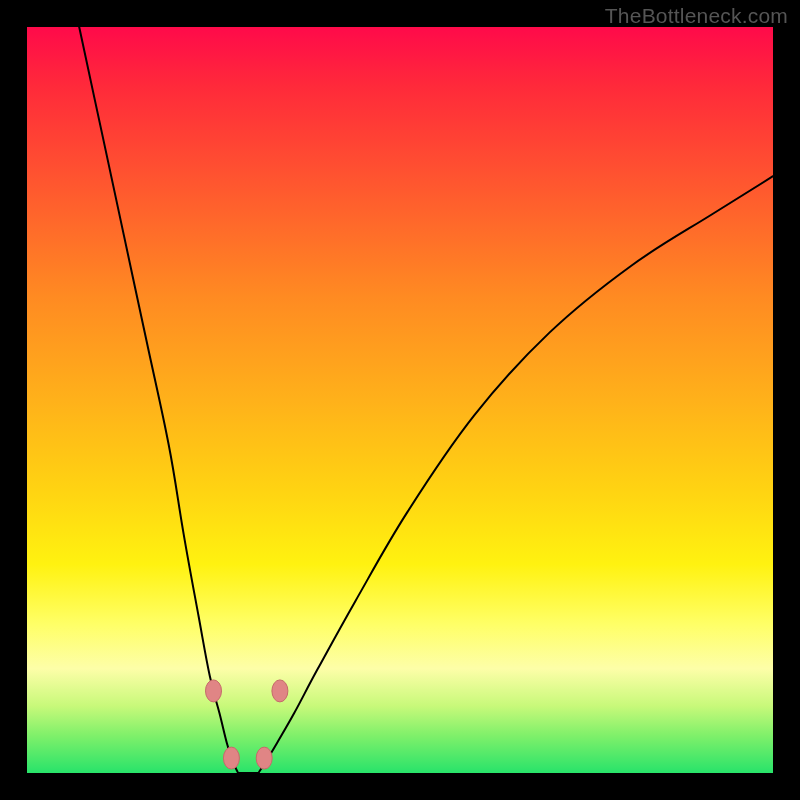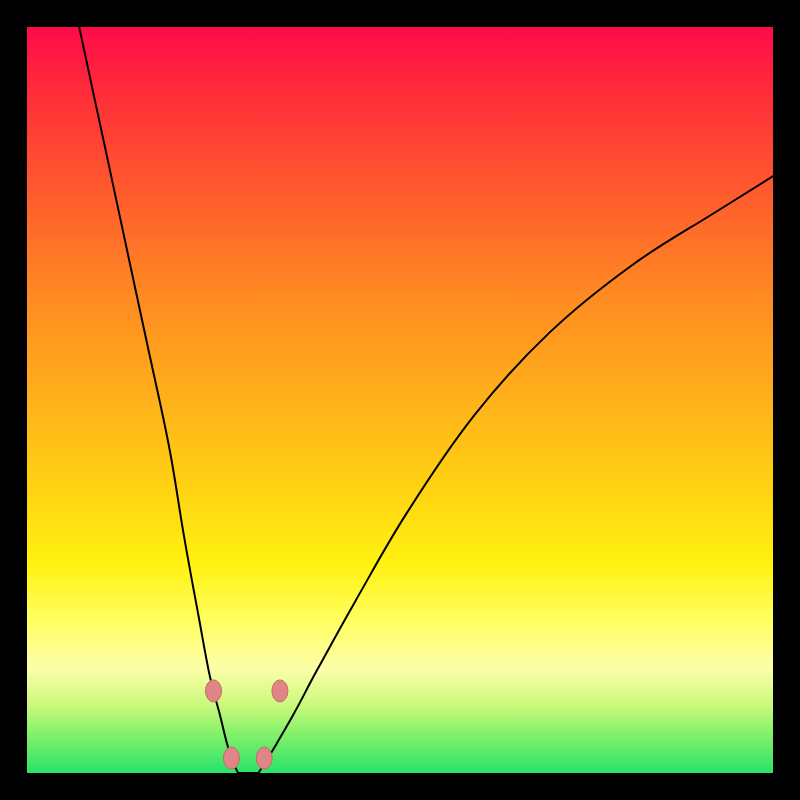--- a/index.html
+++ b/index.html
@@ -68,20 +68,21 @@
     fill: #e08585;
     stroke: #c56a6a;
     stroke-width: 1;
   }
 </style>
 </head>
 <body>
 
 <div class="stage">
 
+  <div class="watermark">TheBottleneck.com</div>
 
   <div class="plot-area">
     <svg class="curves" viewBox="0 0 746 746">
       <path id="left-branch" class="curve" d="M 52.2 0.0 C 56.2 18.8, 66.5 66.8, 74.6 104.4 C 82.7 142.0, 88.9 171.3, 97.0 208.9 C 105.0 246.5, 111.3 275.7, 119.4 313.3 C 127.4 350.9, 135.0 382.8, 141.7 417.8 C 148.5 452.7, 151.3 476.4, 156.7 507.3 C 162.0 538.2, 166.9 563.8, 171.6 589.3 C 176.3 614.9, 179.0 631.6, 182.8 649.0 C 186.5 666.5, 189.4 674.2, 192.5 686.3 C 195.6 698.4, 197.5 707.4, 199.9 716.2 C 202.3 724.9, 203.9 729.4, 205.9 734.8 C 207.9 740.2, 210.2 744.0, 211.1 746.0"></path>
       <path id="right-branch" class="curve" d="M 231.3 746.0 C 232.6 744.0, 235.4 740.2, 238.7 734.8 C 242.1 729.4, 244.8 724.9, 249.9 716.2 C 255.0 707.4, 259.7 699.7, 267.1 686.3 C 274.5 672.9, 279.9 661.7, 290.9 641.6 C 302.0 621.4, 312.1 602.6, 328.2 574.4 C 344.4 546.2, 359.0 518.5, 380.5 484.9 C 401.9 451.3, 422.1 420.1, 447.6 387.9 C 473.1 355.7, 494.0 332.7, 522.2 305.9 C 550.4 279.0, 574.7 260.2, 604.3 238.7 C 633.8 217.2, 660.8 202.6, 686.3 186.5 C 711.8 170.4, 735.3 155.9, 746.0 149.2"></path>
       <g id="minline">
           <path d="M 211.1 746.0 L 231.3 746.0" class="curve"></path>
         </g>
       <g id="markers">
           <ellipse cx="186.5" cy="663.9" rx="8" ry="11" class="dot"></ellipse>

